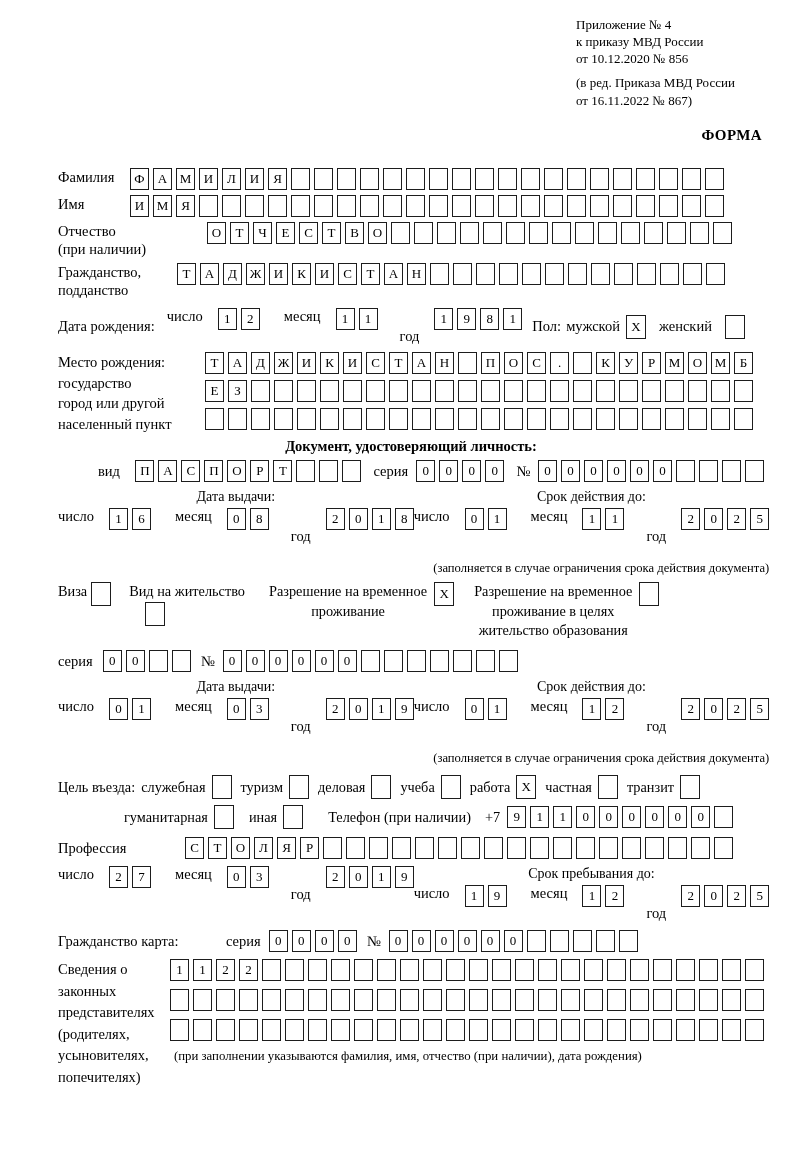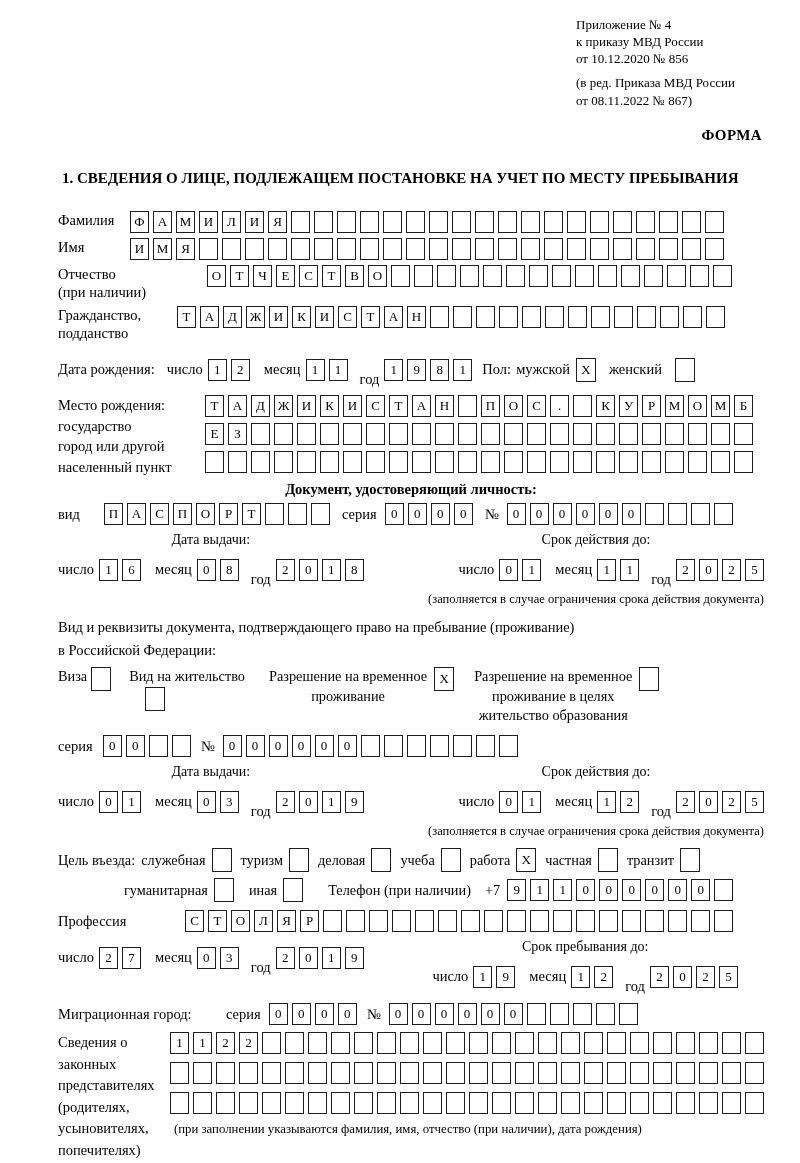--- a/index.html
+++ b/index.html
@@ -22,38 +22,38 @@
   .cb{width:20px;height:24px;}
 
   .f-row{display:flex;align-items:flex-start;margin-top:5px;}
   .f-lbl{font-size:14.5px;line-height:1.25;flex:0 0 auto;}
   .w-sur{width:72px;}
   .w-pat{width:149px;}
   .w-cit{width:119px;}
   .w-pro{width:127px;}
 
   .inline-lbl{font-size:14.5px;}
-  .dg{display:flex;align-items:center;font-size:14.5px;gap:5px;}
+  .dg{display:flex;font-size:14.5px;gap:15px;}
   .dg .ml{margin-left:9px;}
   .dg .ml2{margin-left:7px;margin-top:20px;}
 
   .bp{display:flex;margin-top:7px;}
   .bp-lbls{width:147px;font-size:14.5px;line-height:20.5px;flex:0 0 auto;}
   .bp-rows .cells{margin-bottom:6px;display:flex;}
 
   .doc-heading{text-align:center;font-weight:bold;font-size:14.5px;margin-top:2px;}
 
-  .vid-row{display:flex;align-items:center;margin-top:5px;font-size:14.5px;}
+  .vid-row{display:flex;align-items:center;margin-top:5px;font-size:14.5px;margin-left:40px;}
   .vid-row .vid-lbl{width:46px;}
   .vid-row .sp{margin:0 8px 0 12px;}
 
   .dp{display:flex;justify-content:space-between;margin-top:7px;}
   .dp-head{text-align:center;font-size:14px;margin-bottom:3px;}
   .dp-right{display:flex;flex-direction:column;align-items:flex-end;}
-  .small-note{font-size:12.6px;margin-top:4px;white-space:nowrap;}
+  .small-note{font-size:12.6px;margin-top:16px;white-space:nowrap;}
 
   .intro{font-size:14.5px;margin-top:9px;line-height:1.55;}
 
   .opts{display:flex;align-items:flex-start;margin-top:6px;font-size:14.3px;}
   .opt{display:flex;align-items:flex-start;}
   .opt .ol{line-height:1.35;}
   .opt .ctr{text-align:center;}
   .opt .cb{margin-left:7px;}
 
   .ser-row{display:flex;align-items:center;margin-top:10px;font-size:14.5px;}
@@ -79,27 +79,26 @@
 </head>
 <body>
 
 <div class="page">
 
   <div class="appendix">
     <div>Приложение № 4</div>
     <div>к приказу МВД России</div>
     <div>от 10.12.2020 № 856</div>
     <div class="ed">(в ред. Приказа МВД России</div>
-    <div>от 08.11.2022 № 867)</div>
+    <div>от 16.11.2022 № 867)</div>
   </div>
 
   <div class="form-label">ФОРМА</div>
 
 
-  <div class="sec-heading">1. СВЕДЕНИЯ О ЛИЦЕ, ПОДЛЕЖАЩЕМ ПОСТАНОВКЕ НА УЧЕТ ПО МЕСТУ ПРЕБЫВАНИЯ</div>
 
   <div class="f-row" style="margin-top:24px;">
     <div class="f-lbl w-sur">Фамилия</div>
     <div class="cells">
         <span class="cell">Ф</span>
         <span class="cell">А</span>
         <span class="cell">М</span>
         <span class="cell">И</span>
         <span class="cell">Л</span>
         <span class="cell">И</span>
@@ -419,24 +418,20 @@
             <span class="cell">2</span>
             <span class="cell">0</span>
             <span class="cell">2</span>
             <span class="cell">5</span>
           </span>
       </div>
       <div class="small-note">(заполняется в случае ограничения срока действия документа)</div>
     </div>
   </div>
 
-  <div class="intro">
-    <div>Вид и реквизиты документа, подтверждающего право на пребывание (проживание)</div>
-    <div>в Российской Федерации:</div>
-  </div>
 
   <div class="opts">
     <div class="opt">
       <span class="ol">Виза</span>
       <span class="cell cb" style="margin-left:4px;"></span>
     </div>
     <div class="opt" style="margin-left:18px;flex-direction:column;">
       <span class="ol">Вид на жительство</span>
       <span class="cell cb" style="margin-left:16px;"></span>
     </div>
@@ -639,21 +634,21 @@
             <span class="cell">2</span>
             <span class="cell">0</span>
             <span class="cell">2</span>
             <span class="cell">5</span>
           </span>
       </div>
     </div>
   </div>
 
   <div class="mig">
-    <span class="mlb">Миграционная город:</span>
+    <span class="mlb">Гражданство карта:</span>
     <span class="sp">серия</span>
     <span class="cells">
         <span class="cell">0</span>
         <span class="cell">0</span>
         <span class="cell">0</span>
         <span class="cell">0</span>
       </span>
     <span class="sp2">№</span>
     <span class="cells">
         <span class="cell">0</span>

